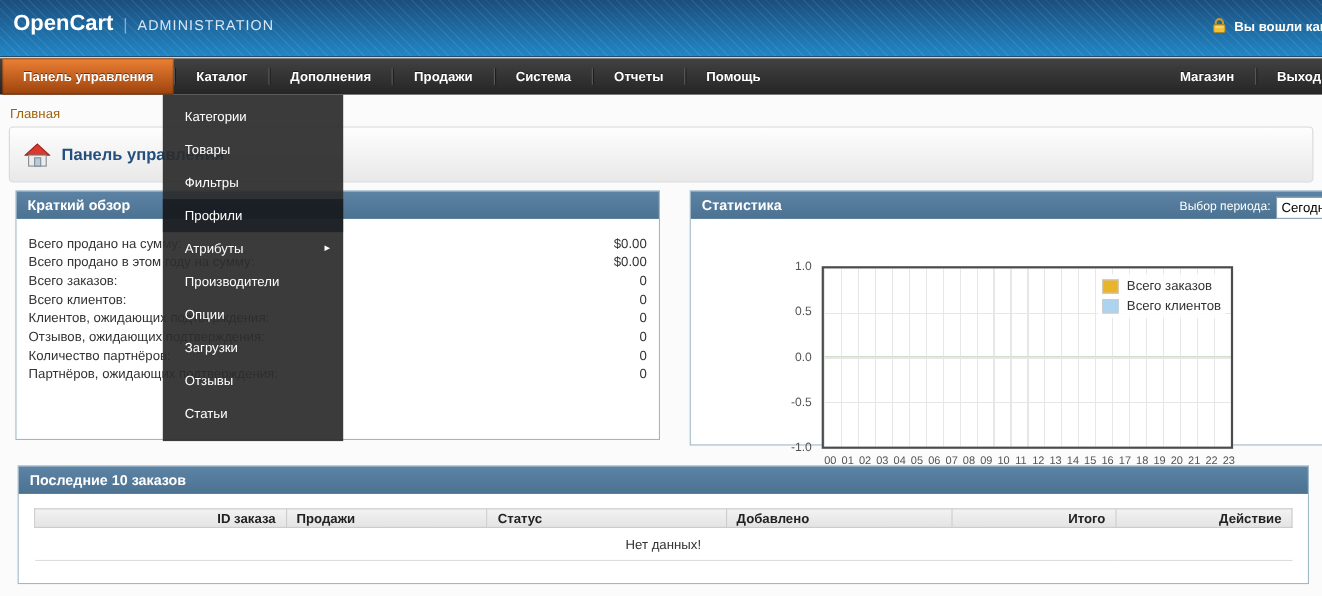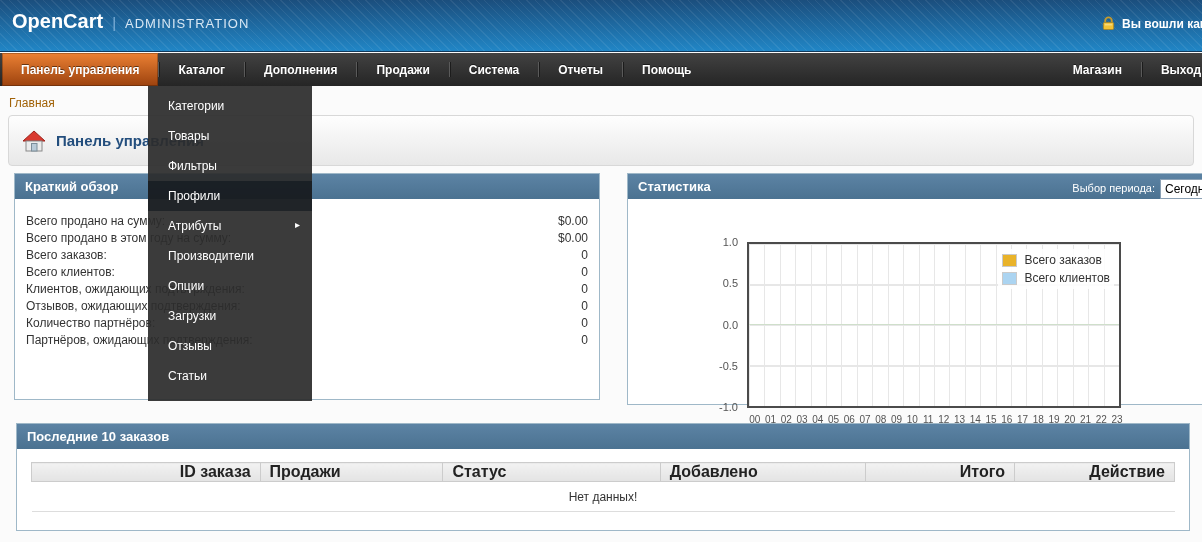--- a/index.html
+++ b/index.html
@@ -84,21 +84,21 @@
   .swatch { width:15px; height:13px; border:1px solid #cacaca; }
   .swatch-orders { background:#e9b32a; }
   .swatch-customers { background:#abd4f1; }
   .legend-label { color:#333; }
 
   
   .panel-orders { left:16px; top:423px; width:1174px; height:108px; }
   .orders-body { padding:13px 14px 0 14px; }
   table.orders { width:100%; border-collapse:collapse; }
   table.orders th { height:17px; background:linear-gradient(#f2f2f2,#e3e3e3);
-    border:1px solid #cccccc; font-size:16px; color:#222; padding:0 9px; }
+    border:1px solid #cccccc; font-size:12px; color:#222; padding:0 9px; }
   table.orders td { height:30px; border-bottom:1px solid #dddddd; text-align:center; color:#333; }
   .al { text-align:left; } .ar { text-align:right; }
 
   svg { display:block; }
 </style>
 </head>
 <body>
 
 <div class="topbar">
   <div class="logo">

